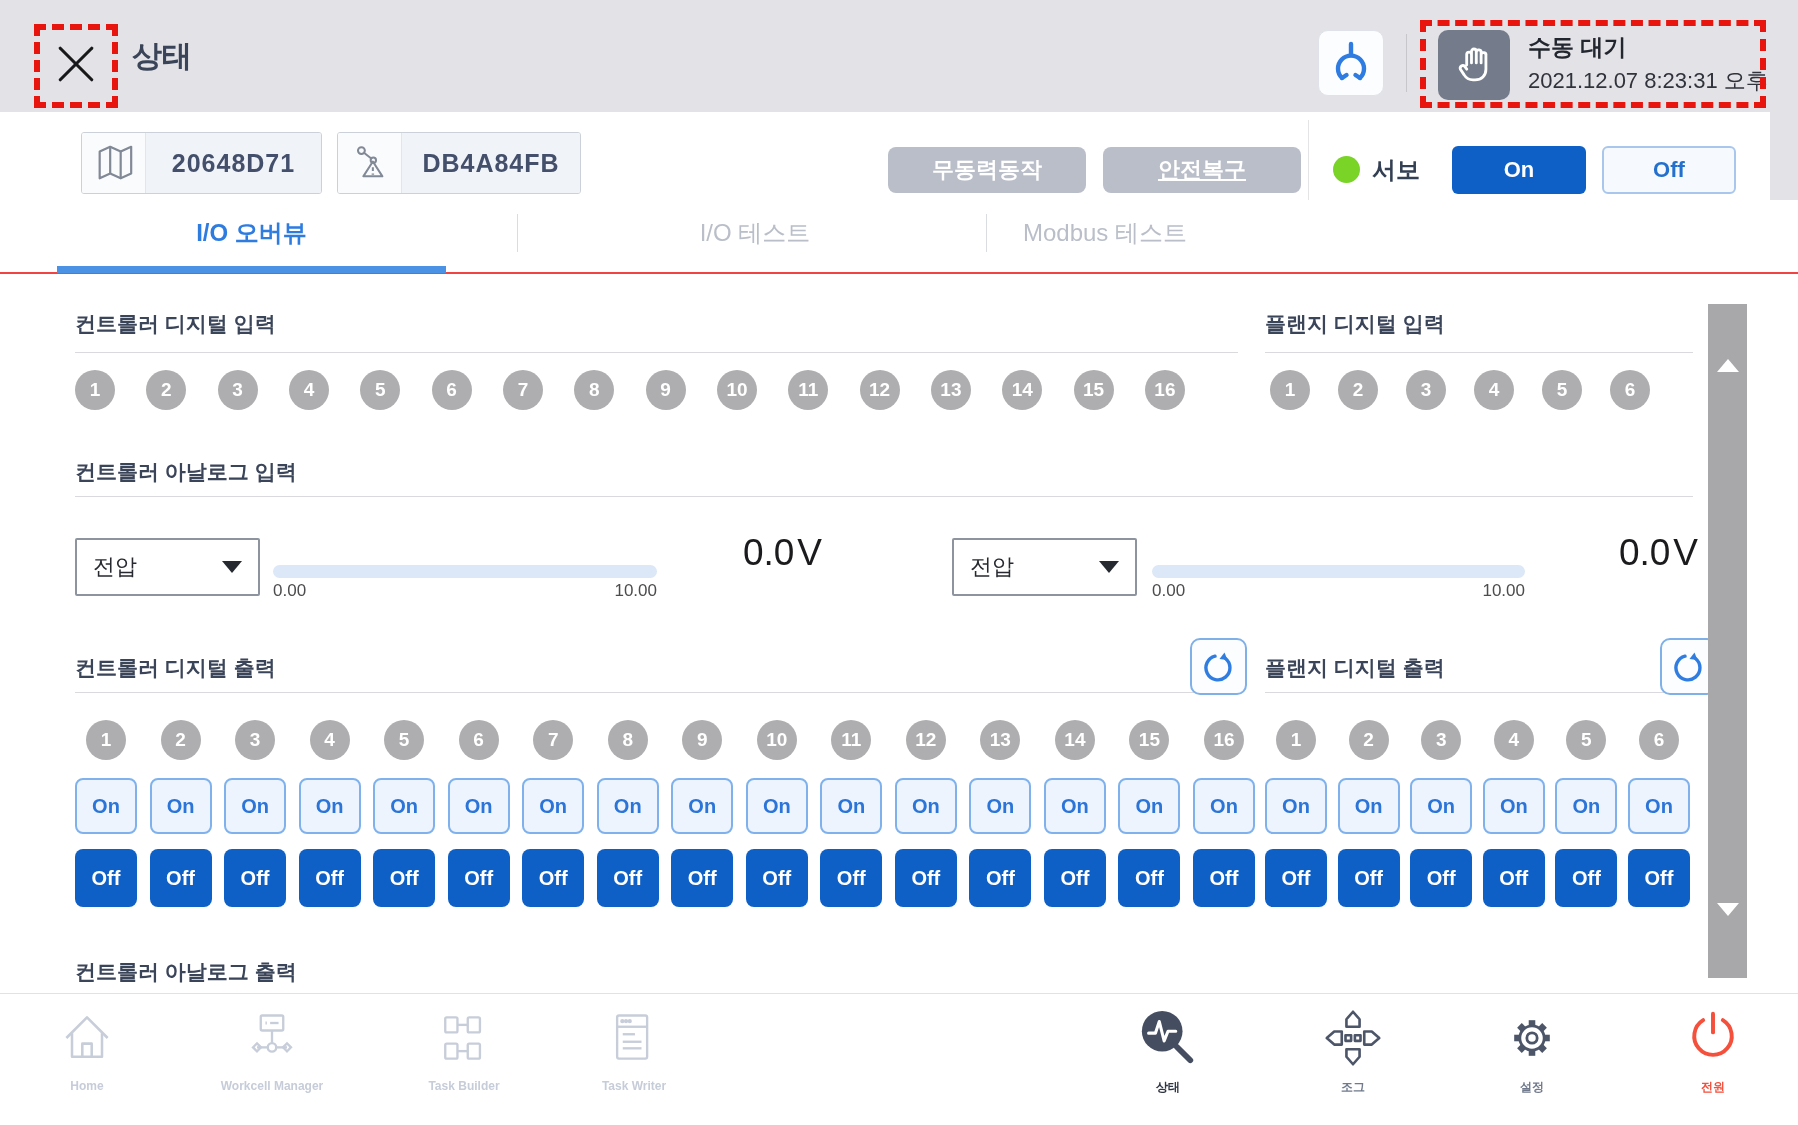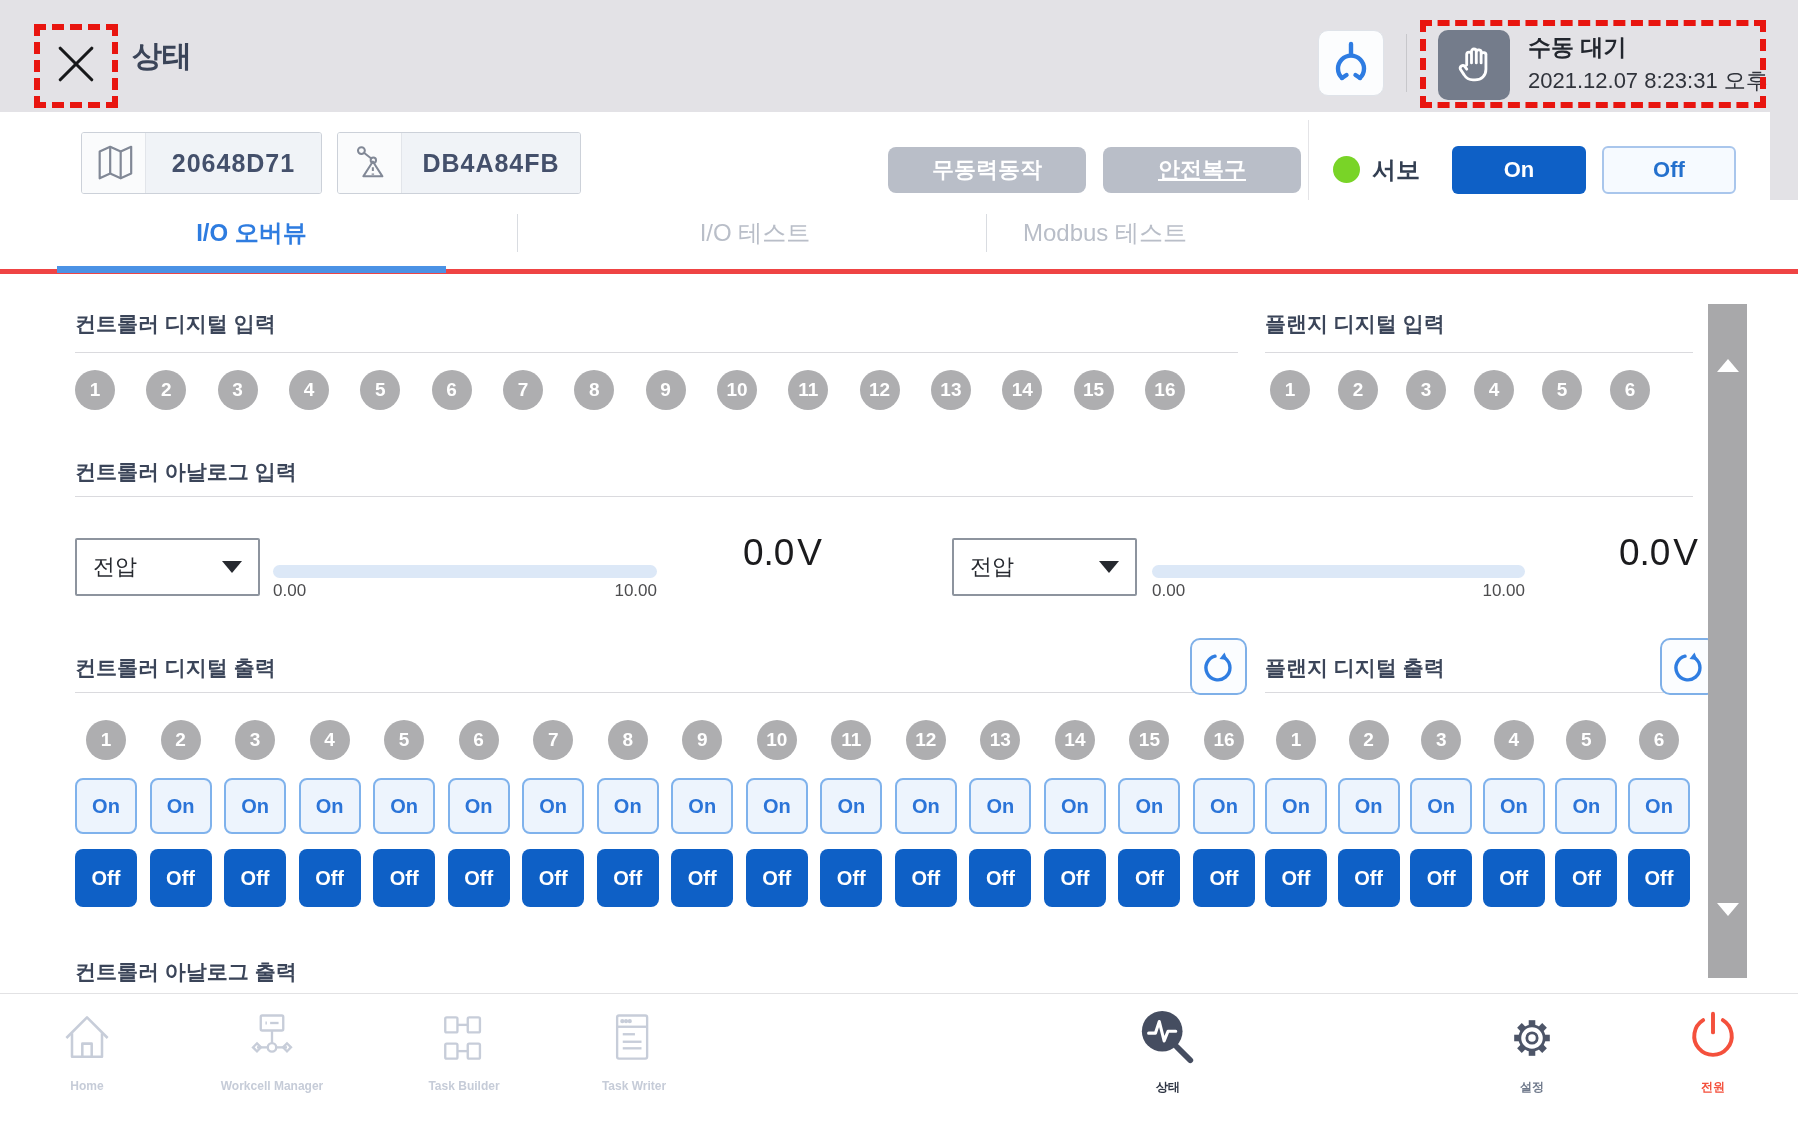--- a/index.html
+++ b/index.html
@@ -30,21 +30,21 @@
   .gray-btn{position:absolute;top:35px;width:198px;height:46px;border:none;border-radius:8px;background:#b9bec8;color:#fff;font-size:22px;font-weight:700;cursor:pointer;}
   .g1{left:888px;}
   .g2{left:1103px;text-decoration:underline;}
   .vdiv{position:absolute;left:1308px;top:8px;width:1px;height:80px;background:#e4e4e7;}
   .servo-dot{position:absolute;left:1333px;top:44px;width:27px;height:27px;border-radius:50%;background:#79d427;}
   .servo-label{position:absolute;left:1372px;top:42px;font-size:24px;font-weight:700;color:#333f52;}
   .servo-on{position:absolute;left:1452px;top:34px;width:134px;height:48px;border:none;border-radius:6px;background:#0e60c6;color:#fff;font-size:22px;font-weight:700;cursor:pointer;}
   .servo-off{position:absolute;left:1602px;top:34px;width:134px;height:48px;border:2px solid #a9c6ec;border-radius:6px;background:#f6faff;color:#2470cd;font-size:22px;font-weight:700;cursor:pointer;}
 
   
-  .tabrow{position:absolute;left:0;top:200px;width:1798px;height:74px;background:#fff;border-bottom:5px solid #ef4444;}
+  .tabrow{position:absolute;left:0;top:200px;width:1798px;height:74px;background:#fff;border-bottom:2px solid #ef4444;}
   .tab{position:absolute;top:0;height:66px;line-height:66px;text-align:center;font-size:24px;color:#b9bec8;cursor:pointer;}
   .t1{left:57px;width:389px;color:#2e7ce0;font-weight:700;}
   .t2{left:560px;width:390px;}
   .t3{left:999px;width:212px;}
   .tab-underline{position:absolute;left:57px;top:66px;width:389px;height:7px;background:#4b92e5;}
   .tdiv{position:absolute;top:14px;width:1px;height:38px;background:#d9dce1;}
   .d1{left:517px;}
   .d2{left:986px;}
 
   
@@ -452,20 +452,35 @@
     <div class="nav-item n5">
       <span class="nico">
         <svg width="62" height="62" viewBox="0 0 64 64">
           <circle cx="26" cy="25" r="21" fill="#454d60"></circle>
           <polyline points="12,27 19,27 23,15 28,35 32,25 40,25" fill="none" stroke="#ffffff" stroke-width="3.2" stroke-linejoin="round" stroke-linecap="round"></polyline>
           <line x1="41" y1="41" x2="55" y2="55" stroke="#454d60" stroke-width="6" stroke-linecap="round"></line>
         </svg>
       </span>
       <span class="nlabel lt-dark">상태</span>
     </div>
+    <div class="nav-item n6">
+      <span class="nico">
+        <svg width="60" height="60" viewBox="0 0 64 64">
+          <g stroke="#4d5568" stroke-width="2.8" fill="none" stroke-linejoin="round">
+            <path d="M32 4 L39 12 V20 H25 V12 Z"></path>
+            <path d="M32 60 L25 52 V44 H39 V52 Z"></path>
+            <path d="M4 32 L12 25 H20 V39 H12 Z"></path>
+            <path d="M60 32 L52 25 H44 V39 H52 Z"></path>
+            <rect x="24" y="29" width="6" height="6"></rect>
+            <rect x="34" y="29" width="6" height="6"></rect>
+          </g>
+        </svg>
+      </span>
+      <span class="nlabel lt-mid">조그</span>
+    </div>
     <div class="nav-item n7">
       <span class="nico">
         <svg width="60" height="60" viewBox="0 0 64 64">
           <g stroke="#4d5568" fill="none">
             <circle cx="32" cy="32" r="13" stroke-width="3"></circle>
             <circle cx="32" cy="32" r="5.5" stroke-width="3"></circle>
             <g stroke-width="7">
               <line x1="45" y1="32" x2="51" y2="32"></line>
               <line x1="41.2" y1="41.2" x2="45.4" y2="45.4"></line>
               <line x1="32" y1="45" x2="32" y2="51"></line>

